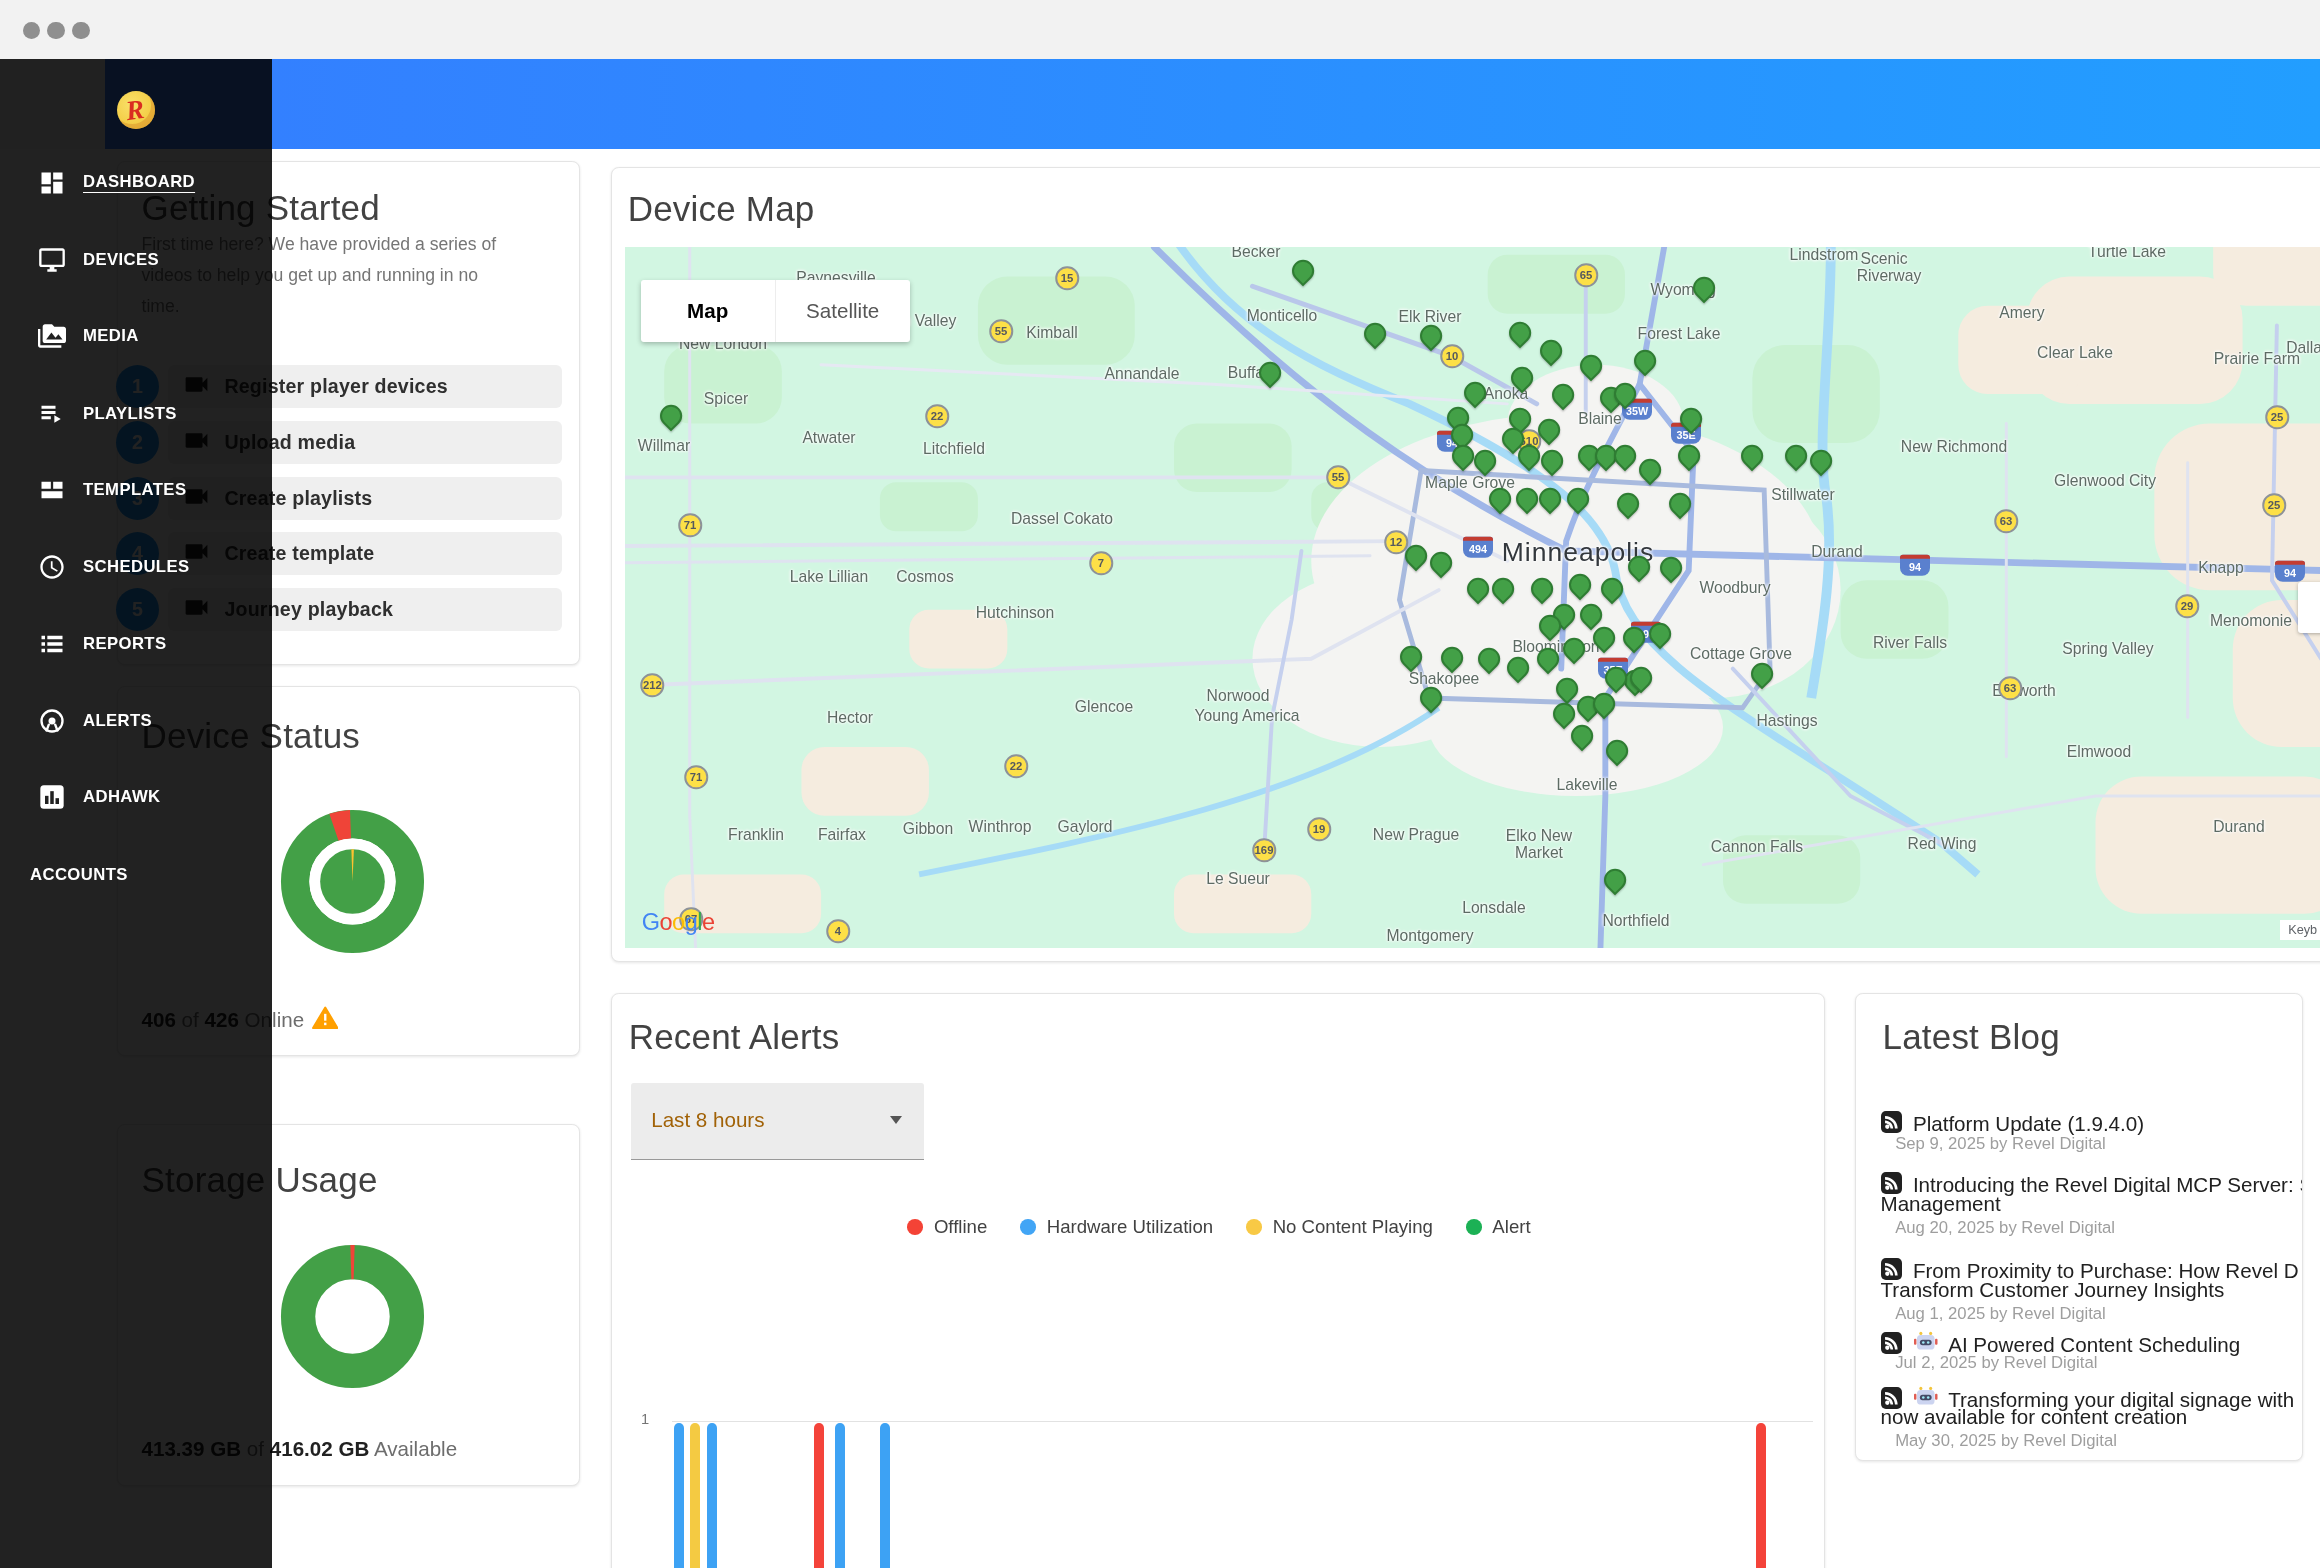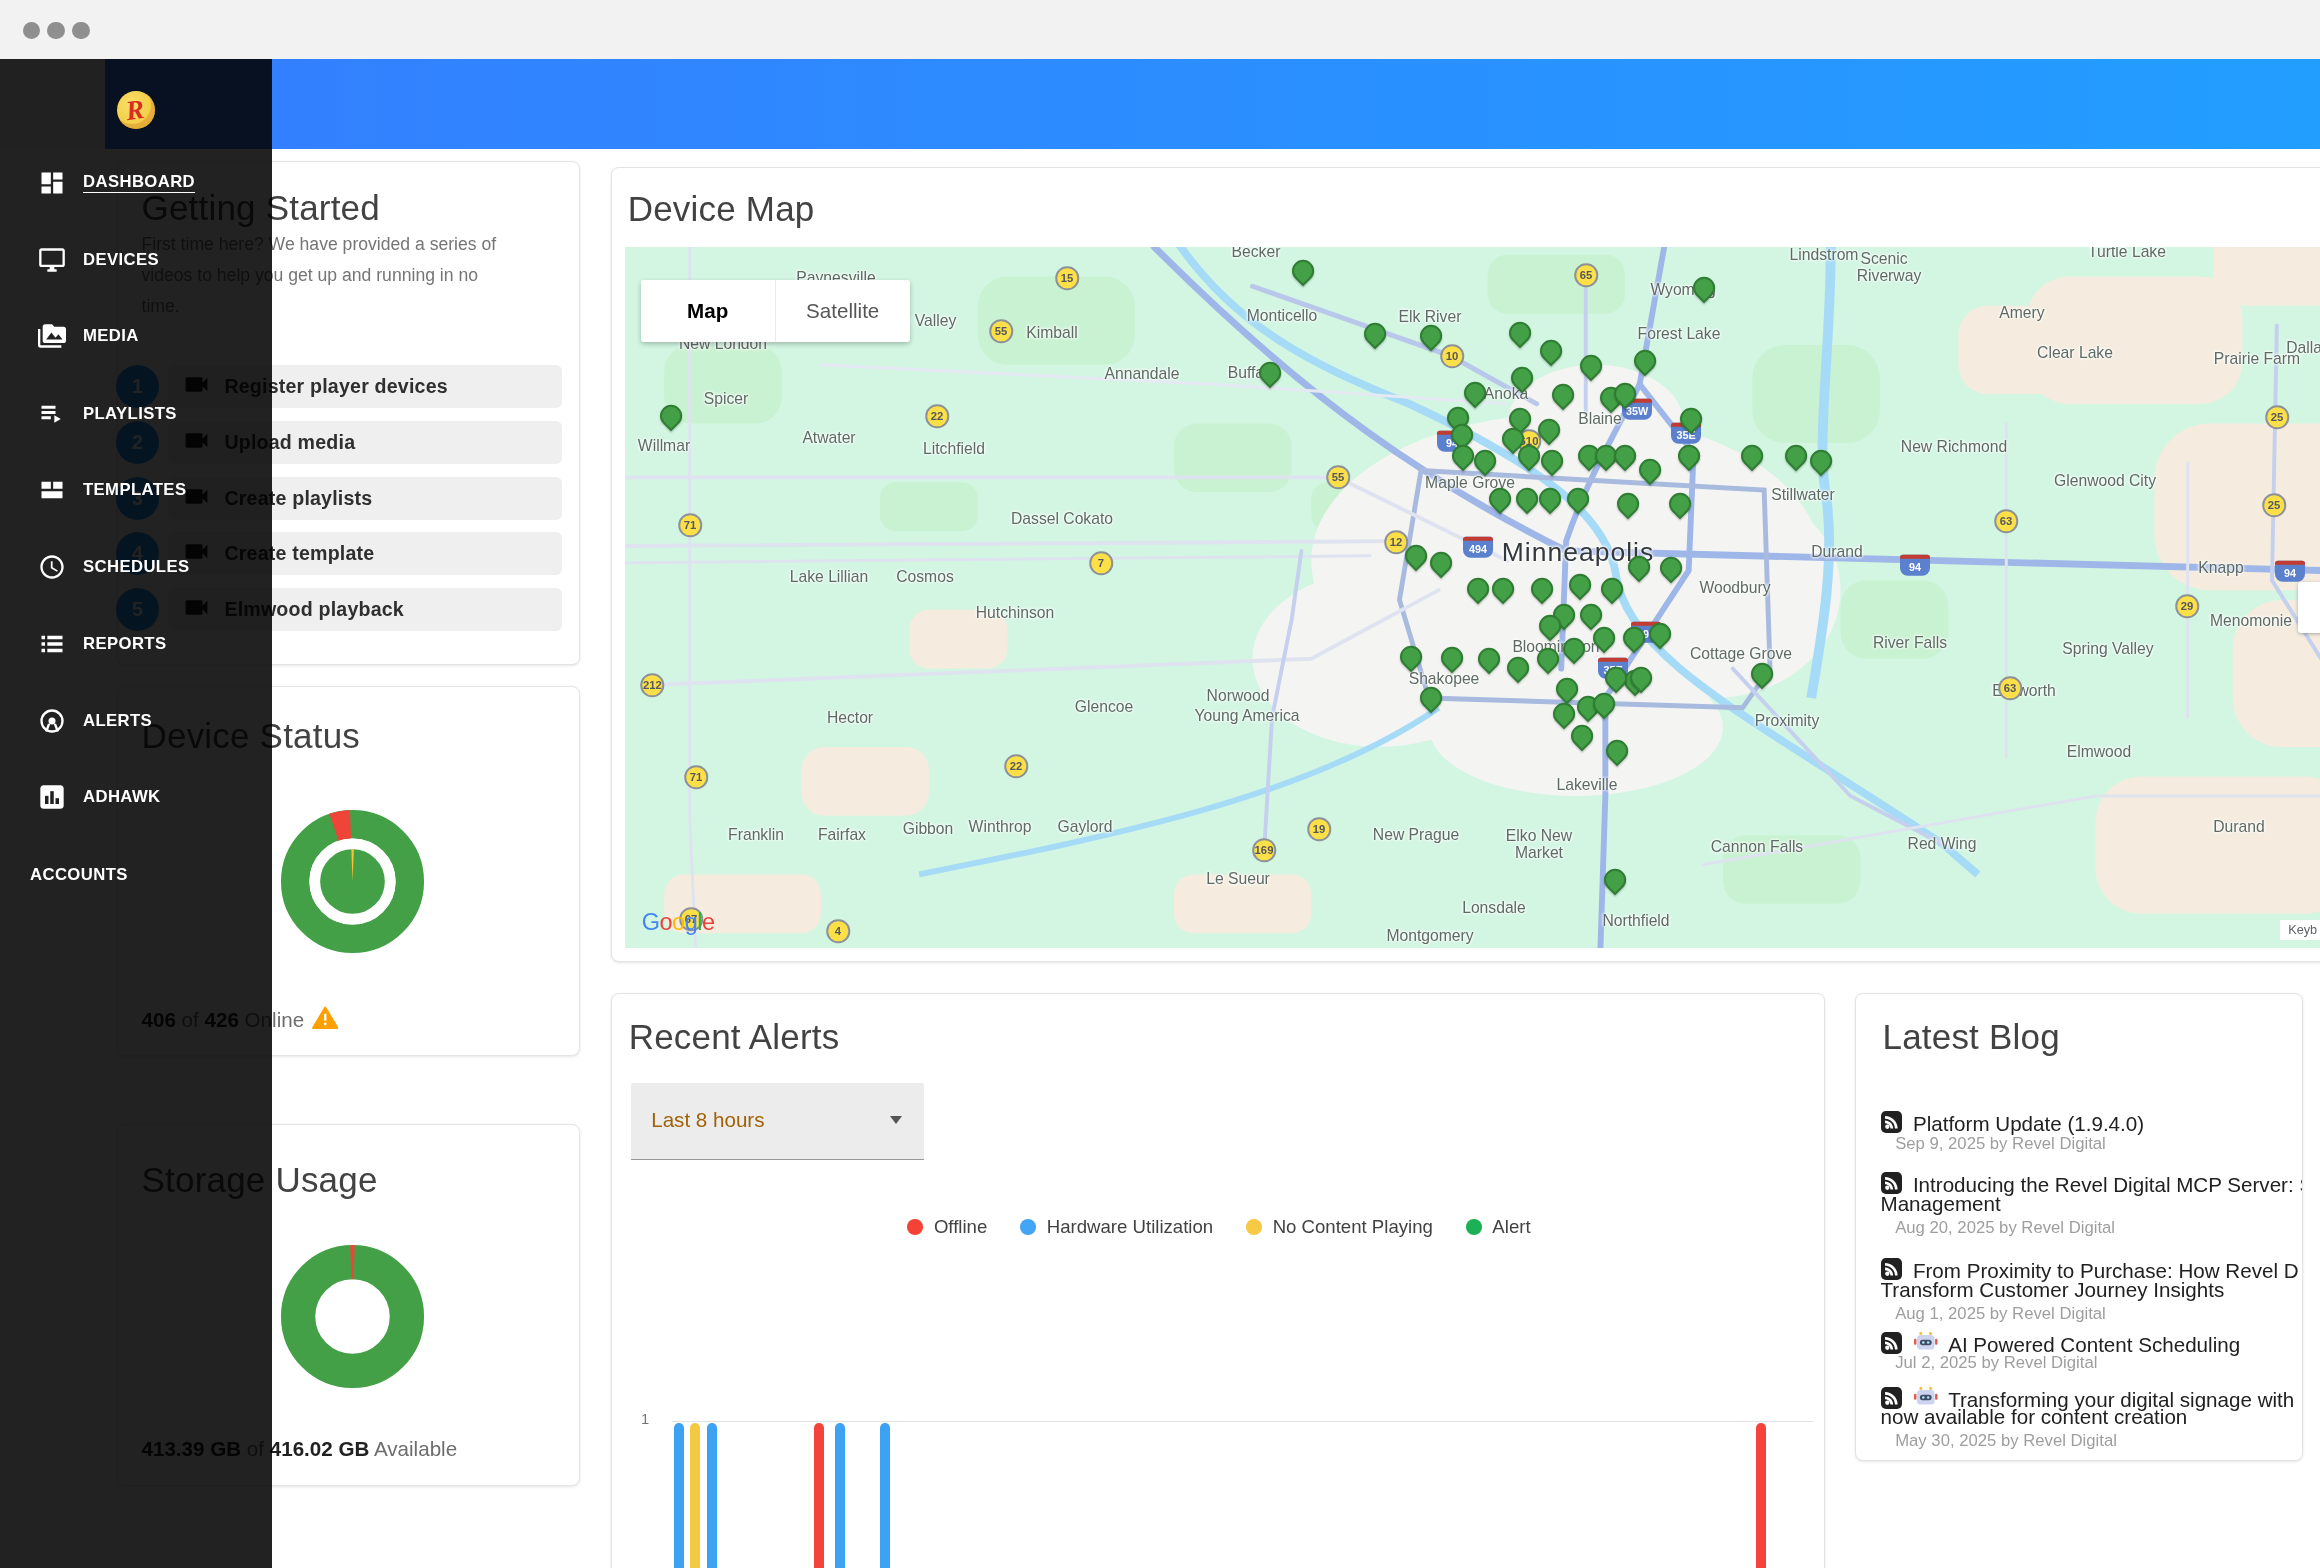--- a/index.html
+++ b/index.html
@@ -130,21 +130,21 @@
      <span><svg viewBox="0 0 24 24" width="29" height="29">
             <path fill="#1f1f1f" d="M17 10.5V7c0-.55-.45-1-1-1H4c-.55 0-1 .45-1 1v10c0 .55.45 1 1 1h12c.55 0 1-.45 1-1v-3.5l4 4v-11l-4 4z"></path>
           </svg></span>
         <span class="lbl">Create template</span>
       </div>
    <div class="stepnum" style="top:370px">4</div>
       <div class="step" style="top:426px">
      <span><svg viewBox="0 0 24 24" width="29" height="29">
             <path fill="#1f1f1f" d="M17 10.5V7c0-.55-.45-1-1-1H4c-.55 0-1 .45-1 1v10c0 .55.45 1 1 1h12c.55 0 1-.45 1-1v-3.5l4 4v-11l-4 4z"></path>
           </svg></span>
-        <span class="lbl">Elmwood playback</span>
+        <span class="lbl">Journey playback</span>
       </div>
    <div class="stepnum" style="top:426px">5</div>
     </div>
 </div>
 
 <div class="card" id="card-ds" style="left:117px; top:686px; width:463px; height:370px;">
   <div class="card-title" style="top:29px">Device Status</div>
   <svg id="ds-donut" class="abs" style="left:161px; top:121px;" width="147" height="147" viewBox="0 0 150 150">
       <circle cx="75" cy="75" r="58.5" fill="none" stroke="#43a047" stroke-width="29"></circle>
       <path d="M 56.04947052026861 19.65447233571775 A 58.5 58.5 0 0 1 72.9583794429037 16.5356366193829" fill="none" stroke="#ef4438" stroke-width="29"></path>
@@ -259,21 +259,21 @@
       <span class="maplabel " style="left:1116px; top:407px">Cottage Grove</span>
       <span class="maplabel " style="left:962px; top:538px">Lakeville</span>
       <span class="maplabel " style="left:914px; top:589px">Elko New</span>
       <span class="maplabel " style="left:914px; top:606px">Market</span>
       <span class="maplabel " style="left:791px; top:588px">New Prague</span>
       <span class="maplabel " style="left:613px; top:632px">Le Sueur</span>
       <span class="maplabel " style="left:869px; top:661px">Lonsdale</span>
       <span class="maplabel " style="left:805px; top:689px">Montgomery</span>
       <span class="maplabel " style="left:1011px; top:674px">Northfield</span>
       <span class="maplabel " style="left:1132px; top:600px">Cannon Falls</span>
-      <span class="maplabel " style="left:1162px; top:474px">Proximity</span>
+      <span class="maplabel " style="left:1162px; top:474px">Hastings</span>
       <span class="maplabel " style="left:1317px; top:597px">Red Wing</span>
       <span class="maplabel " style="left:1285px; top:396px">River Falls</span>
       <span class="maplabel " style="left:1483px; top:402px">Spring Valley</span>
       <span class="maplabel " style="left:1474px; top:505px">Elmwood</span>
       <span class="maplabel " style="left:1626px; top:374px">Menomonie</span>
       <span class="maplabel " style="left:1596px; top:321px">Knapp</span>
       <span class="maplabel " style="left:1480px; top:234px">Glenwood City</span>
       <span class="maplabel " style="left:1450px; top:106px">Clear Lake</span>
       <span class="maplabel " style="left:1632px; top:112px">Prairie Farm</span>
       <span class="maplabel " style="left:1397px; top:66px">Amery</span>

